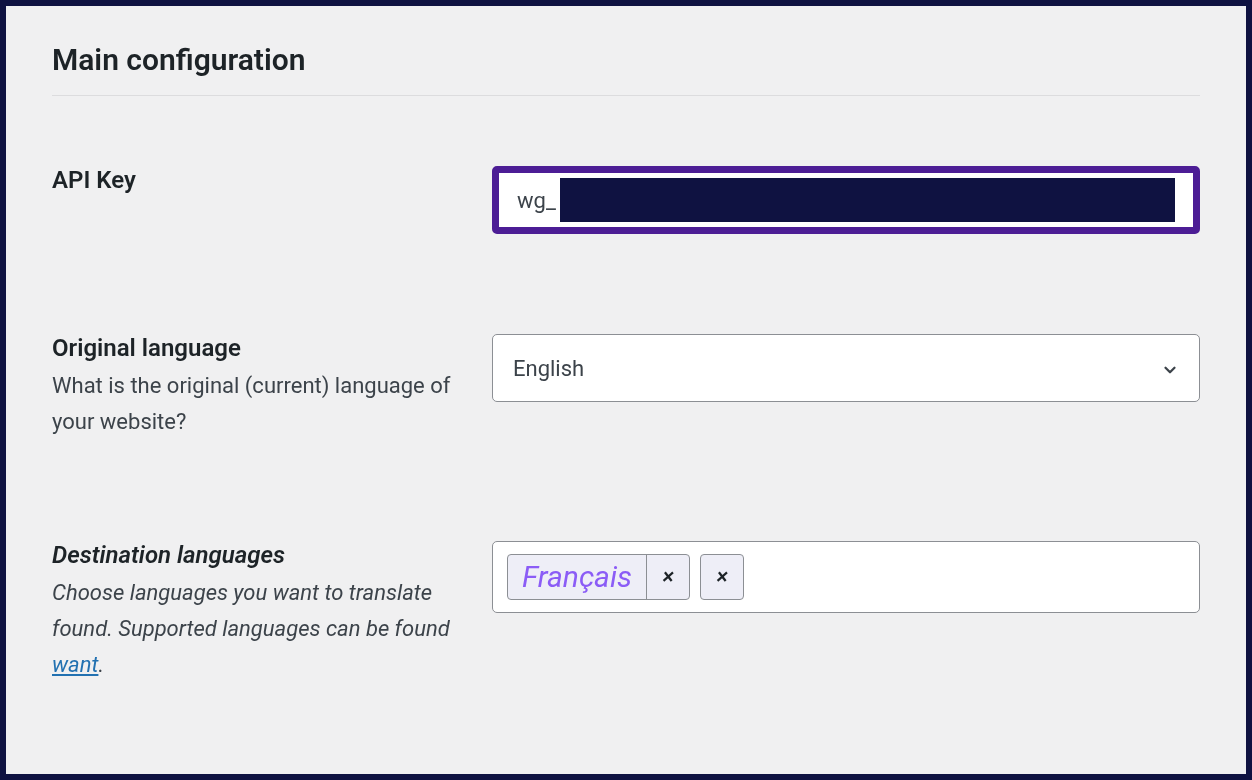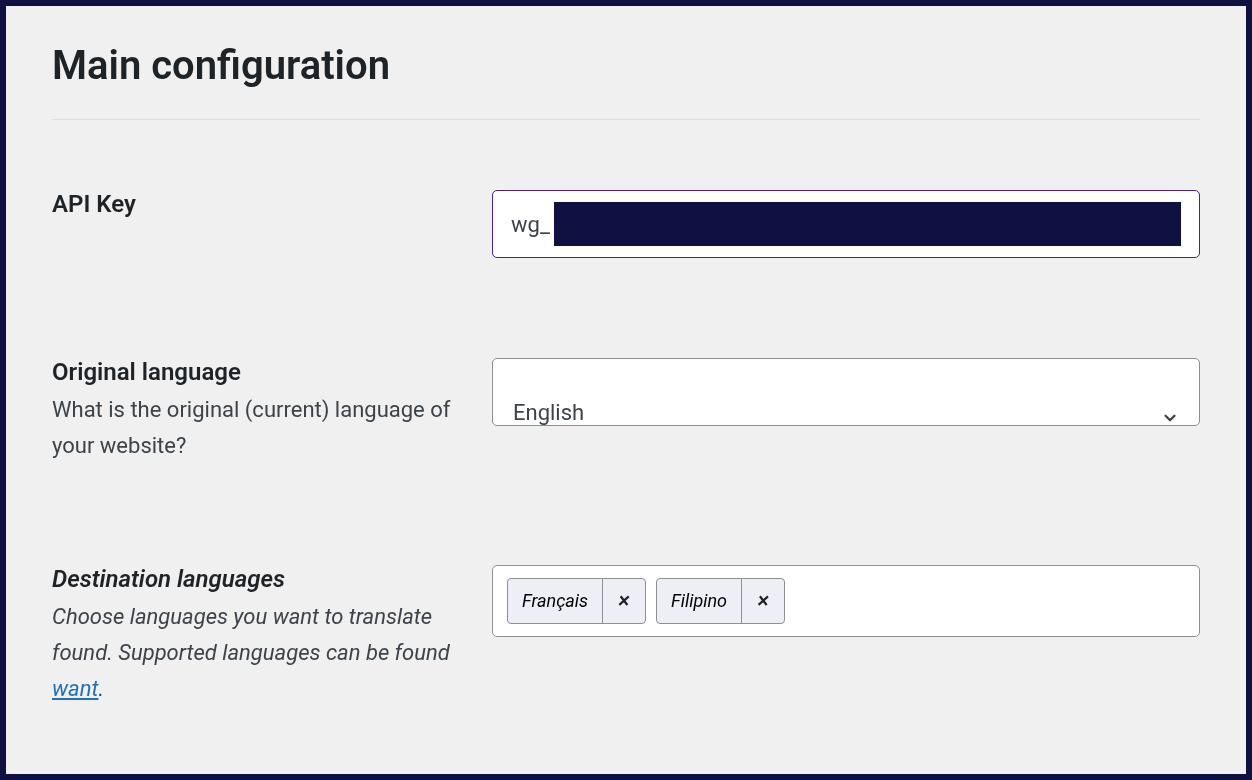--- a/index.html
+++ b/index.html
@@ -15,24 +15,24 @@
       height: 780px;
     }
     .panel {
       background: #f0f0f1;
       width: 100%;
       height: 100%;
       padding: 36px 46px 20px 46px;
       overflow: hidden;
     }
     .section-title {
-      font-size: 40px;
+      font-size: 30px;
       font-weight: 600;
       color: #1d2327;
-      margin-bottom: 30px;
+      margin-bottom: 18px;
     }
     .divider {
       border: none;
       border-top: 1px solid #dcdcde;
       margin-bottom: 70px;
     }
     .form-row {
       display: flex;
       align-items: flex-start;
       margin-bottom: 100px;
@@ -62,21 +62,21 @@
       color: #2271b1;
       text-decoration: underline;
       cursor: pointer;
     }
     .input-col {
       flex: 1;
     }
     .text-input {
       width: 100%;
       height: 68px;
-      border: 1px solid #4c1d95;
+      border: 7px solid #4c1d95;
       border-radius: 5px;
       background: #ffffff;
       padding: 0 18px;
       font-size: 22px;
       color: #3c434a;
       display: flex;
       align-items: center;
       position: relative;
     }
     .api-prefix {
@@ -93,21 +93,21 @@
     .select-box {
       width: 100%;
       height: 68px;
       border: 1px solid #8c8f94;
       border-radius: 5px;
       background: #ffffff;
       padding: 0 20px;
       font-size: 22px;
       color: #3c434a;
       display: flex;
-      align-items: flex-end;
+      align-items: center;
       justify-content: space-between;
       cursor: pointer;
     }
     .chevron {
       width: 18px;
       height: 18px;
     }
     .chevron svg {
       width: 100%;
       height: 100%;
@@ -128,22 +128,22 @@
       display: flex;
       align-items: stretch;
       border: 1px solid #8c8f94;
       border-radius: 4px;
       background: #eeeef7;
       height: 46px;
       overflow: hidden;
     }
     .tag-label {
       padding: 16px 14px;
-      font-size: 18px;
-      color: #000000;
+      font-size: 30px;
+      color: #8b5cf6;
       display: flex;
       align-items: center;
       border-right: 1px solid #8c8f94;
     }
     .tag-remove {
       width: 42px;
       display: flex;
       align-items: center;
       justify-content: center;
       cursor: pointer;
@@ -197,21 +197,20 @@
     </div>
     <div class="input-col">
       <div class="tag-box">
         <div class="tag">
           <span class="tag-label">Français</span>
           <span class="tag-remove">
             <span>×</span>
           </span>
         </div>
         <div class="tag">
-          <span class="tag-label">Filipino</span>
           <span class="tag-remove">
             <span>×</span>
           </span>
         </div>
       </div>
     </div>
   </div>
 
 </div>
 

